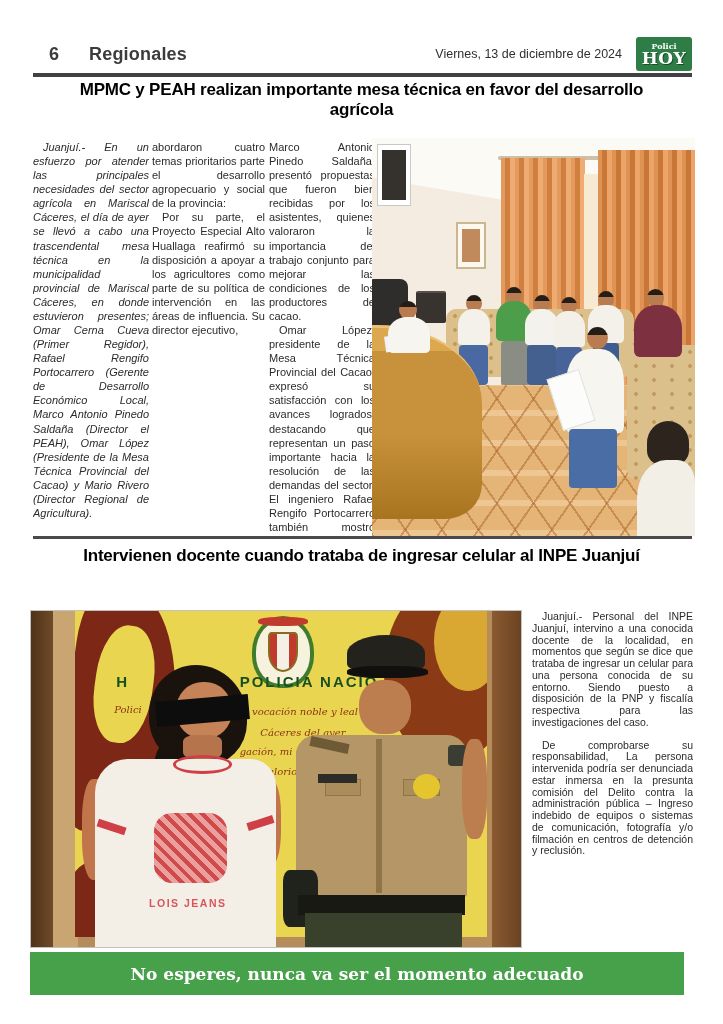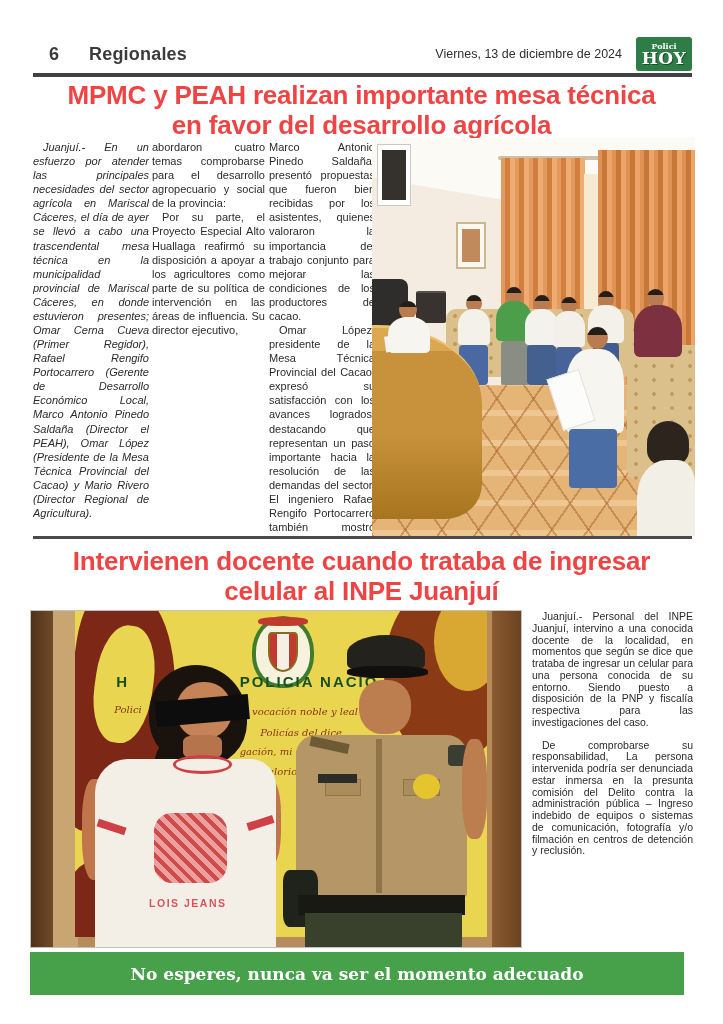--- a/index.html
+++ b/index.html
@@ -15,21 +15,21 @@
   .logo{width:56px;height:34px;background:#2e7d46;border-radius:3px;color:#fff;
         display:flex;flex-direction:column;align-items:center;justify-content:center;line-height:1;}
   .logo .small{font-size:8px;font-weight:bold;font-family:"DejaVu Serif",serif;}
   .logo .big{font-size:17px;font-weight:bold;font-family:"DejaVu Serif",serif;letter-spacing:0.5px;
              text-shadow:1px 1px 0 #1a4d2a;text-align:right;}
   .rule1{position:absolute;left:33px;top:73px;width:659px;height:4px;background:#414141;}
   .rule2{position:absolute;left:33px;top:536px;width:659px;height:2.5px;background:#4a4a4a;}
 
   
   .headline{position:absolute;left:50px;width:623px;text-align:center;
-            font-weight:bold;color:#ef4444;font-size:26px;line-height:1.17;letter-spacing:-0.2px;}
+            font-weight:bold;color:#000000;font-size:17px;line-height:1.17;letter-spacing:-0.2px;}
   .headline1{top:80px;}
   .headline2{top:546px;}
 
   
   .col{position:absolute;top:140px;height:396px;overflow:hidden;
        font-size:11px;line-height:1.28;text-align:justify;color:#2b2b2b;
        hyphens:auto;-webkit-hyphens:auto;}
   .col p{margin:0;text-indent:10px;}
   .cont p:first-child{text-indent:0;}
   #col1{left:33px;width:116px;font-style:italic;}
@@ -167,21 +167,21 @@
   </div>
   <div class="rule1"></div>
 
   <div class="headline headline1">MPMC y PEAH realizan importante mesa técnica en favor del desarrollo agrícola</div>
 
   <div id="col1" class="col">
       <p>Juanjuí.- En un esfuerzo por atender las principales necesidades del sector agrícola en Mariscal Cáceres, el día de ayer se llevó a cabo una trascendental mesa técnica en la municipalidad provincial de Mariscal Cáceres, en donde estuvieron presentes; Omar Cerna Cueva (Primer Regidor), Rafael Rengifo Portocarrero (Gerente de Desarrollo Económico Local, Marco Antonio Pinedo Saldaña (Director el PEAH), Omar López (Presidente de la Mesa Técnica Provincial del Cacao) y Mario Rivero (Director Regional de Agricultura).</p>
       <p>Durante la sesión se</p>
     </div>
   <div id="col2" class="col cont">
-      <p>abordaron cuatro temas comprobarse para el desarrollo agropecuario y social de la provincia:</p>
+      <p>abordaron cuatro temas prioritarios parte el desarrollo agropecuario y social de la provincia:</p>
       <p>Por su parte, el Proyecto Especial Alto Huallaga reafirmó su disposición a apoyar a los agricultores como parte de su política de intervención en las áreas de influencia. Su director ejecutivo,</p>
     </div>
   <div id="col3" class="col cont">
       <p>Marco Antonio Pinedo Saldaña, presentó propuestas que fueron bien recibidas por los asistentes, quienes valoraron la importancia del trabajo conjunto para mejorar las condiciones de los productores de cacao.</p>
       <p>Omar López, presidente de la Mesa Técnica Provincial del Cacao, expresó su satisfacción con los avances logrados, destacando que representan un paso importante hacia la resolución de las demandas del sector. El ingeniero Rafael Rengifo Portocarrero también mostró conformidad con los acuerdos alcanzados, destacando la necesidad de continuar trabajando en unidad.</p>
     </div>
 
   <div class="photo1">
     <div class="ph1-ceiling"></div>
     <div class="ph1-frame1">
@@ -251,21 +251,21 @@
       <div class="ph2-mapB"></div>
       <div class="ph2-coa">
         <div class="coa-wreath"></div>
         <div class="coa-ribbon"></div>
         <div class="coa-shield"></div>
       </div>
       <div class="ph2-script ph2-s0">Polici</div>
       <div style="position:absolute;left:10%;top:19%;color:#17501f;font-weight:bold;font-size:15px;">H</div>
       <div class="ph2-title">A LA POLICIA NACIO</div>
       <div class="ph2-script ph2-s1">vocación noble y leal</div>
-      <div class="ph2-script ph2-s2">Policías del dice</div>
+      <div class="ph2-script ph2-s2">Cáceres del ayer</div>
       <div class="ph2-script ph2-s3">gación, mi patriotismo</div>
       <div class="ph2-script ph2-s4">en la gloriosa Pol</div>
     </div>
 
     <div class="w-hair"></div>
     <div class="w-strand"></div>
     <div class="w-face"></div>
     <div class="w-censor"></div>
     <div class="w-neck"></div>
     <div class="w-armL"></div>

